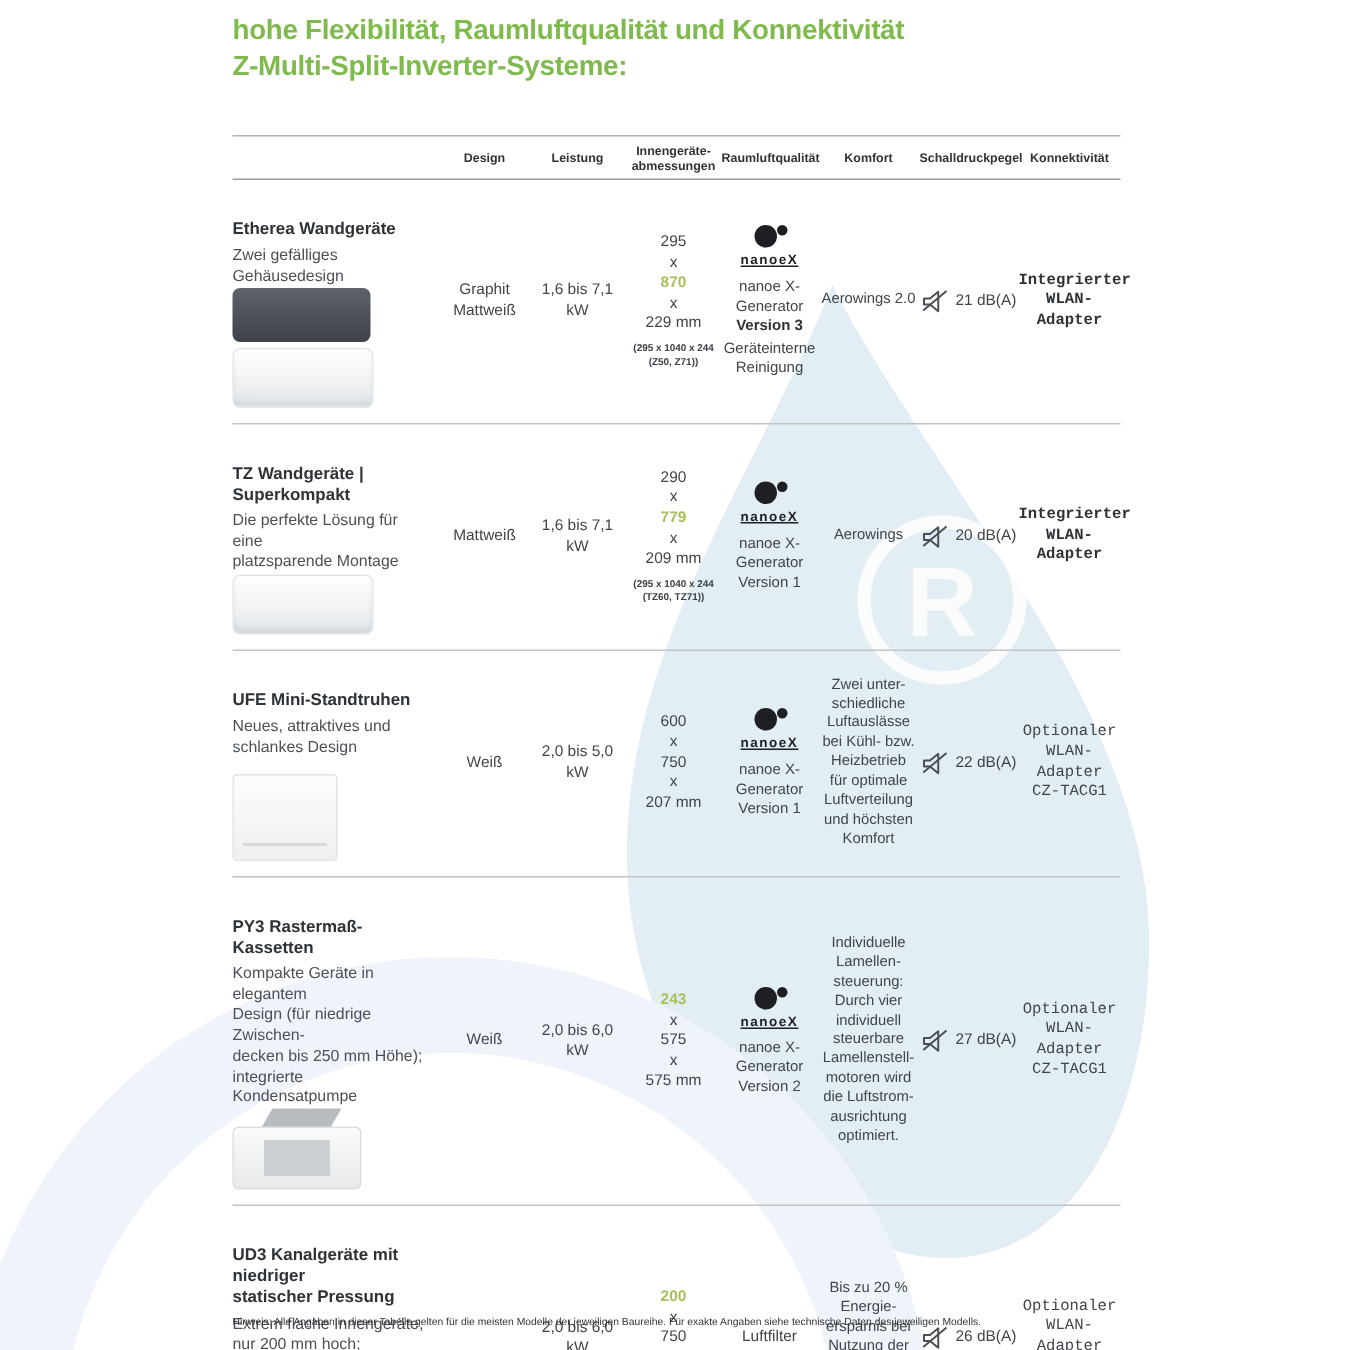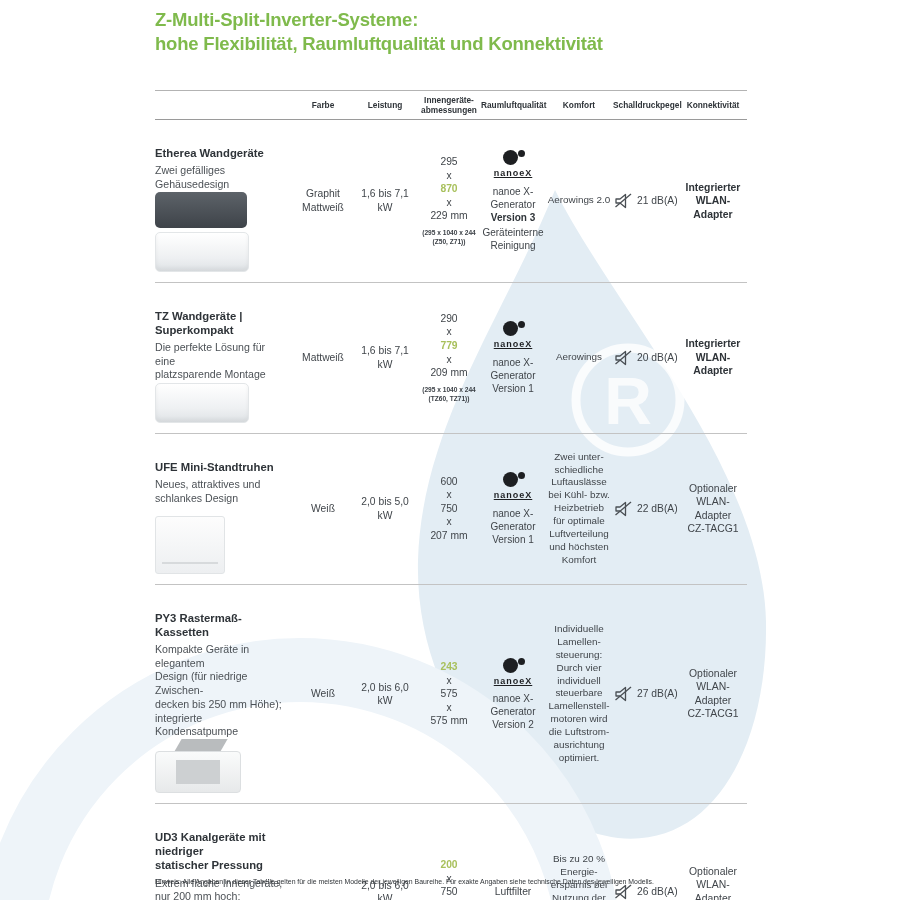--- a/index.html
+++ b/index.html
@@ -56,47 +56,47 @@
   .nword{font-size:9px;font-weight:bold;color:#1d1f22;letter-spacing:1px;margin-top:1px;text-decoration:underline;}
   .ngen{font-size:10px;line-height:1.3;}
   .nver{font-size:10px;line-height:1.3;}
   .nver.bold{font-weight:bold;color:#2e3338;}
   .nextra{font-size:10px;line-height:1.3;margin-top:2px;}
 
   .komfort{font-size:9.9px;line-height:1.3;}
   .schall{display:flex;flex-direction:row;align-items:center;gap:2px;}
   .spk svg{display:block;}
   .dbv{font-size:10.3px;}
-  .konnekt{font-size:10.4px;}
+  .konnekt{font-size:10.4px;font-family:Liberation Mono, monospace;}
   .konnekt.bold{font-weight:bold;color:#2e3338;}
 
   .footnote{position:absolute;left:155px;top:878px;width:592px;z-index:2;font-size:6.9px;color:#303438;}
 </style>
 </head>
 <body>
 
 <div class="page">
 
   <svg class="watermark" viewBox="0 0 900 900" xmlns="http://www.w3.org/2000/svg" aria-hidden="true">
     <path d="M 555 190 C 505 315, 422 425, 418 560 C 414 718, 532 828, 618 838
              C 716 848, 768 742, 766 622 C 763 470, 612 305, 555 190 Z" fill="#e3edf4"></path>
     <circle cx="300" cy="960" r="290" fill="none" stroke="#eef4f9" stroke-width="64"></circle>
     <circle cx="628" cy="400" r="52" fill="none" stroke="#ffffff" stroke-width="9" opacity="0.8"></circle>
     <text x="628" y="424" text-anchor="middle" font-family="Liberation Sans, sans-serif" font-size="66" font-weight="bold" fill="#ffffff" opacity="0.8">R</text>
   </svg>
 
   <div class="title">
+    <div>hohe Flexibilität, Raumluftqualität und Konnektivität</div>
     <div>Z-Multi-Split-Inverter-Systeme:</div>
-    <div>hohe Flexibilität, Raumluftqualität und Konnektivität</div>
   </div>
 
   <div class="tablewrap">
     <div class="thead">
         <div class="hcell"></div>
-        <div class="hcell">Farbe</div>
+        <div class="hcell">Design</div>
         <div class="hcell">Leistung</div>
         <div class="hcell">Innengeräte-
 abmessungen</div>
         <div class="hcell">Raumluftqualität</div>
         <div class="hcell">Komfort</div>
         <div class="hcell">Schalldruckpegel</div>
         <div class="hcell">Konnektivität</div>
       </div>
     <div>
         <div class="trow r0">

